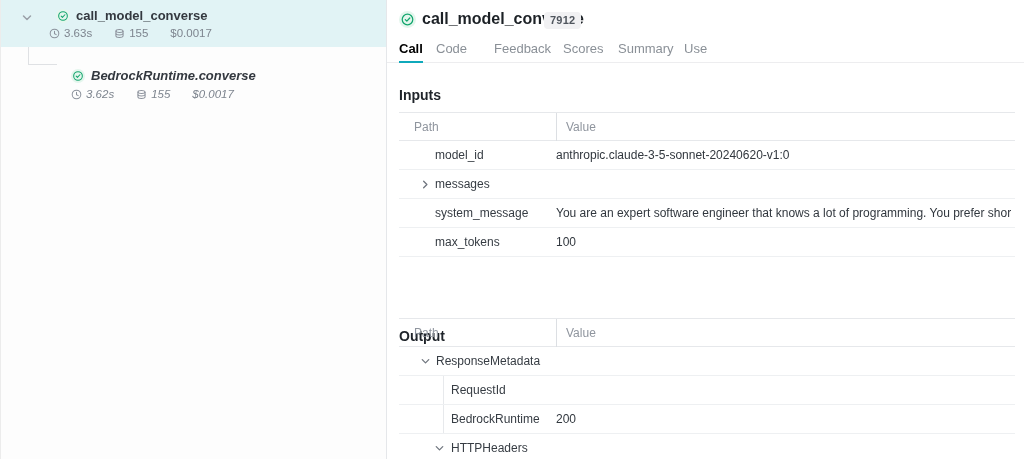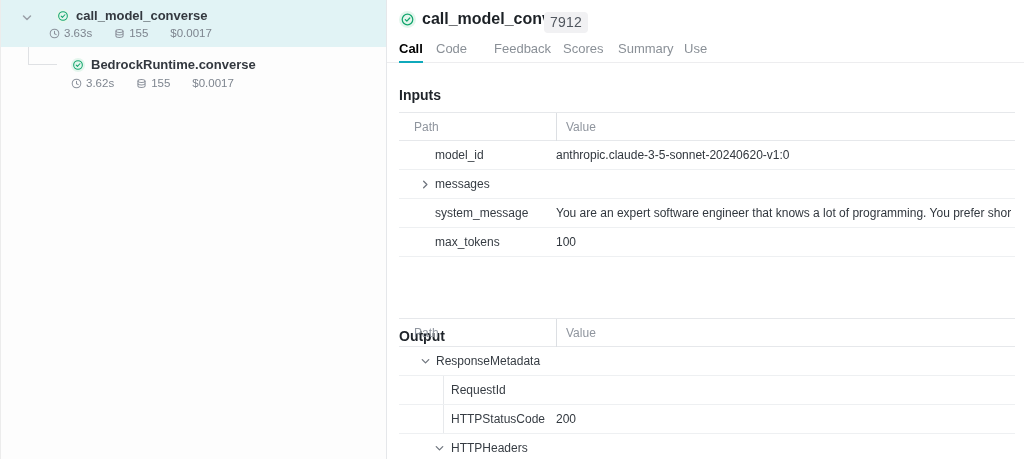--- a/index.html
+++ b/index.html
@@ -9,42 +9,42 @@
     background:#ffffff;
     font-family:"Liberation Sans","DejaVu Sans",sans-serif;
     color:#2b3138;
     border-left:1px solid #ececec;
   }
 
   
   .sidebar { position:absolute; left:0; top:0; width:386px; height:459px; background:#fdfdfd; border-right:1px solid #e5e7ea; }
   .node { position:absolute; left:0; width:100%; cursor:pointer; }
   .node.selected { top:0; height:47px; background:#e1f3f5; }
-  .node.child { top:52px; height:44px; background:transparent; }
+  .node.child { top:63px; height:44px; background:transparent;font-style:italic; }
   .chev-btn { position:absolute; left:19px; top:11px; width:14px; height:14px; }
   .node-status { position:absolute; width:14px; height:14px; }
   .node.selected .node-status { left:55px; top:9px; }
   .node.child .node-status { left:70px; top:6px; }
   .node-label { position:absolute; font-size:13px; font-weight:600; color:#33383f; line-height:16px; }
   .node.selected .node-label { left:75px; top:8px; }
   .node.child .node-label { left:90px; top:5px; }
   .node-stats { position:absolute; display:flex; align-items:center; gap:22px; font-size:11.5px; color:#7d848e; }
   .node.selected .node-stats { left:48px; top:27px; }
   .node.child .node-stats { left:70px; top:25px; }
   .stat-pair { display:flex; align-items:center; gap:4px; }
   .guide-v { position:absolute; left:27px; top:47px; width:1px; height:17px; background:#dfe1e4; }
   .guide-h { position:absolute; left:27px; top:64px; width:29px; height:1px; background:#dfe1e4; }
 
   
   .main { position:absolute; left:386px; top:0; right:0; bottom:0; background:#ffffff; }
   .call-header { position:absolute; left:0; top:0; right:0; height:38px; }
   .header-status { position:absolute; left:12px; top:11px; width:17px; height:17px; }
   .call-title { position:absolute; left:35px; top:10px; font-size:16px; font-weight:700; color:#1c2126; }
   .call-badge { position:absolute; left:157px; top:12px; background:#f1f1f3; color:#50565e;
-    font-size:14px; font-weight:400; padding:2px 6px 3px; border-radius:4px; letter-spacing:.2px; }
+    font-size:11px; font-weight:700; padding:2px 6px 3px; border-radius:4px; letter-spacing:.2px; }
 
   .tabs { position:absolute; left:0; top:38px; right:0; height:25px; border-bottom:1px solid #ededef; }
   .tab { position:absolute; top:0; height:25px; line-height:22px; font-size:13px; color:#8a9097; cursor:pointer; }
   .tab.active { color:#000000; font-weight:700; border-bottom:2px solid #0fa9bb; }
 
   .section-title { position:absolute; left:12px; font-size:14px; font-weight:700; color:#1f242a; }
   .title-inputs { top:87px; }
   .title-output { top:293px;margin-top:35px; }
 
   .kv-table { position:absolute; left:12px; width:616px; border-top:1px solid #e6e8eb; font-size:12px; }
@@ -222,21 +222,21 @@
         </span>
         <span class="kv-path" style="left:37px">ResponseMetadata</span>
         <span class="kv-value"></span>
       </div>
       <div class="kv-row ind-2">
         <span class="ind-guide"></span>
         <span class="kv-path">RequestId</span>
       </div>
       <div class="kv-row ind-2">
         <span class="ind-guide"></span>
-        <span class="kv-path">HTTPStatusCode</span>
+        <span class="kv-path">BedrockRuntime</span>
         <span class="kv-value">200</span>
       </div>
       <div class="kv-row ind-2">
         <span class="row-chev chev-l2">
           <svg width="13" height="13" viewBox="0 0 14 14">
               <polyline points="3.5,5 7,8.5 10.5,5" fill="none" stroke="#70767f" stroke-width="1.4" stroke-linecap="round" stroke-linejoin="round"></polyline>
             </svg>
         </span>
         <span class="kv-path">HTTPHeaders</span>
         <span class="kv-value"></span>

